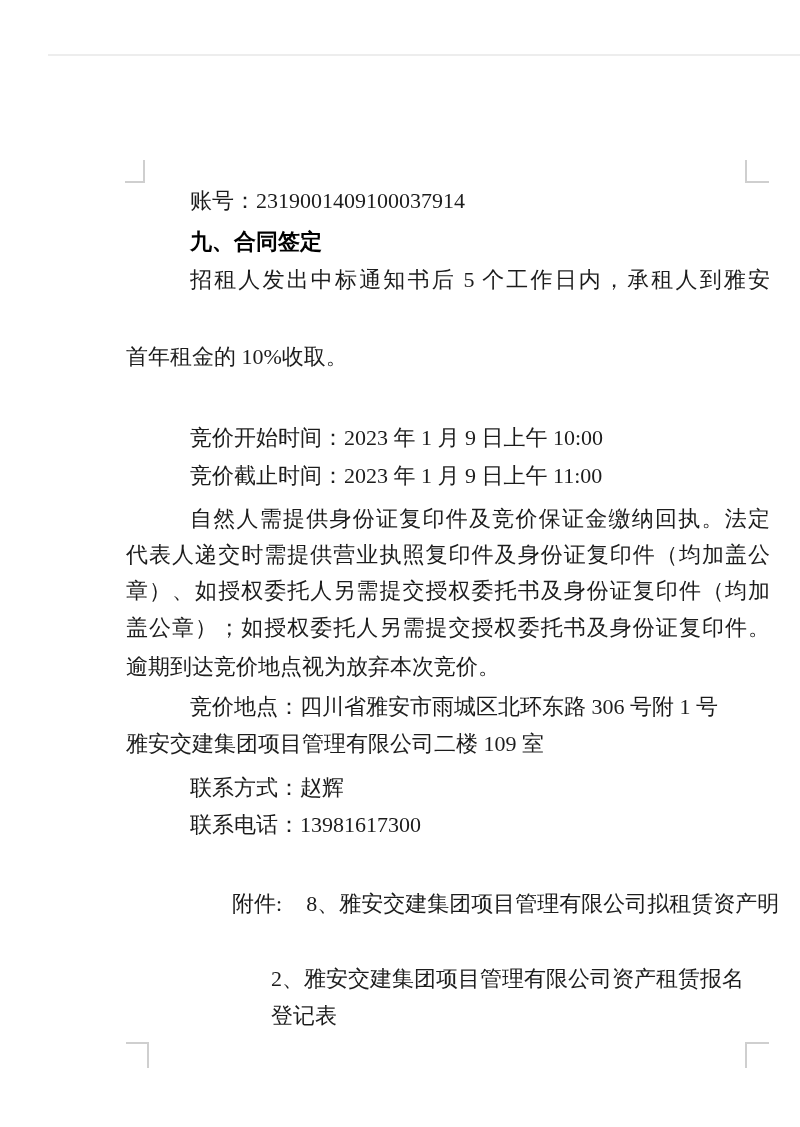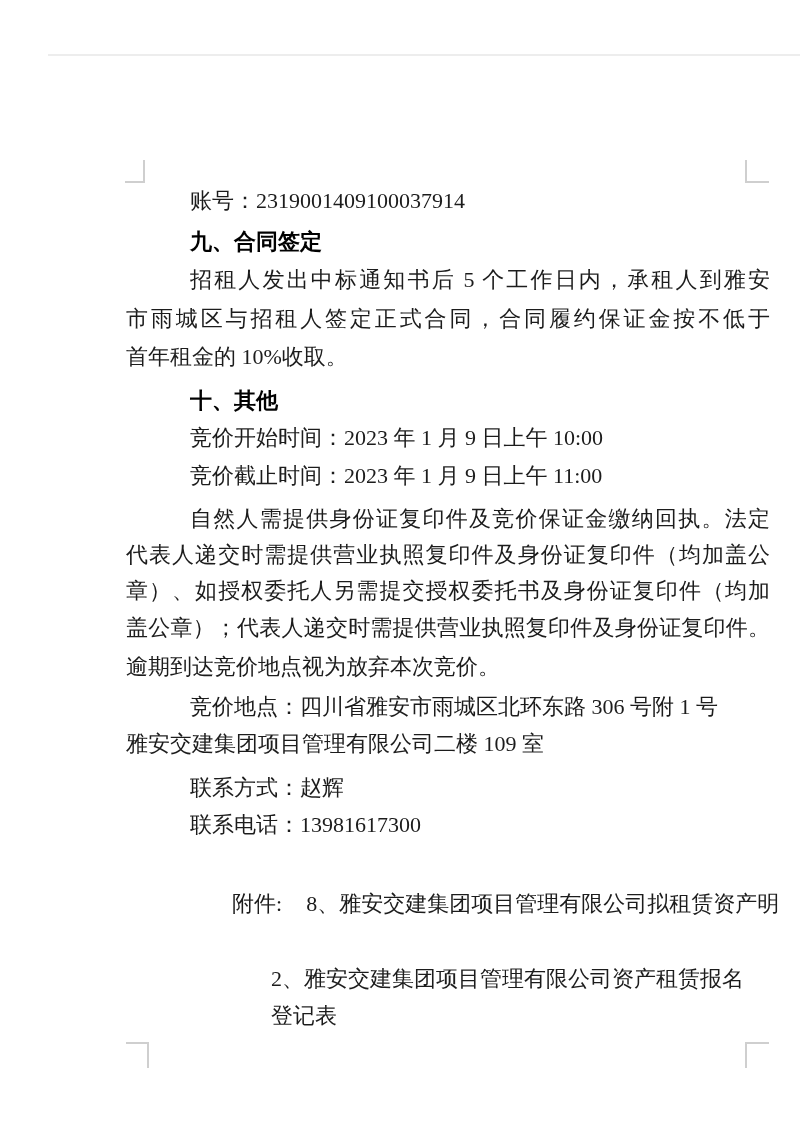--- a/index.html
+++ b/index.html
@@ -64,32 +64,30 @@
   <div class="crop crop-tl"></div>
   <div class="crop crop-tr"></div>
   <div class="crop crop-bl"></div>
   <div class="crop crop-br"></div>
 
   <div class="line indent" style="top:138px">账号：2319001409100037914</div>
 
   <div class="line indent b" style="top:179px">九、合同签定</div>
 
   <div class="line j ji" style="top:217px">招租人发出中标通知书后 5 个工作日内，承租人到雅安</div>
-  <div class="line j" style="top:256px">市雨城区与招租人签定正式合同，合同履约保证金按不低于</div>
   <div class="line" style="top:294px">首年租金的 10%收取。</div>
 
-  <div class="line indent b" style="top:338px">十、其他</div>
 
   <div class="line indent" style="top:375px">竞价开始时间：2023 年 1 月 9 日上午 10:00</div>
   <div class="line indent" style="top:413px">竞价截止时间：2023 年 1 月 9 日上午 11:00</div>
 
   <div class="line j ji" style="top:456px">自然人需提供身份证复印件及竞价保证金缴纳回执。法定</div>
   <div class="line j" style="top:492px">代表人递交时需提供营业执照复印件及身份证复印件（均加盖公</div>
   <div class="line j" style="top:528px">章）、如授权委托人另需提交授权委托书及身份证复印件（均加</div>
-  <div class="line j" style="top:565px">盖公章）；代表人递交时需提供营业执照复印件及身份证复印件。</div>
+  <div class="line j" style="top:565px">盖公章）；如授权委托人另需提交授权委托书及身份证复印件。</div>
   <div class="line" style="top:604px">逾期到达竞价地点视为放弃本次竞价。</div>
 
   <div class="line indent" style="top:644px">竞价地点：四川省雅安市雨城区北环东路 306 号附 1 号</div>
   <div class="line" style="top:681px">雅安交建集团项目管理有限公司二楼 109 室</div>
 
   <div class="line indent" style="top:725px">联系方式：赵辉</div>
   <div class="line indent" style="top:762px">联系电话：13981617300</div>
 
   <div class="line att-1" style="top:841px">
     <span>附件:</span><span>8、雅安交建集团项目管理有限公司拟租赁资产明</span>

